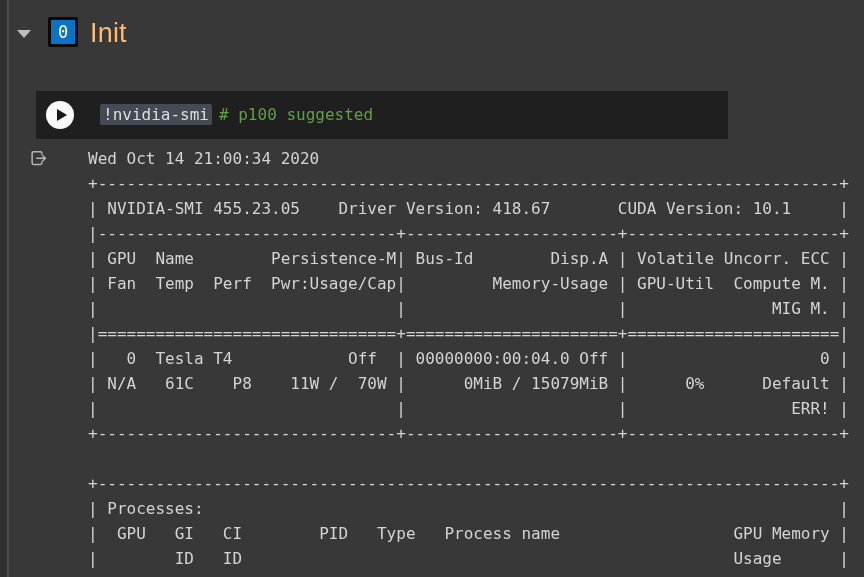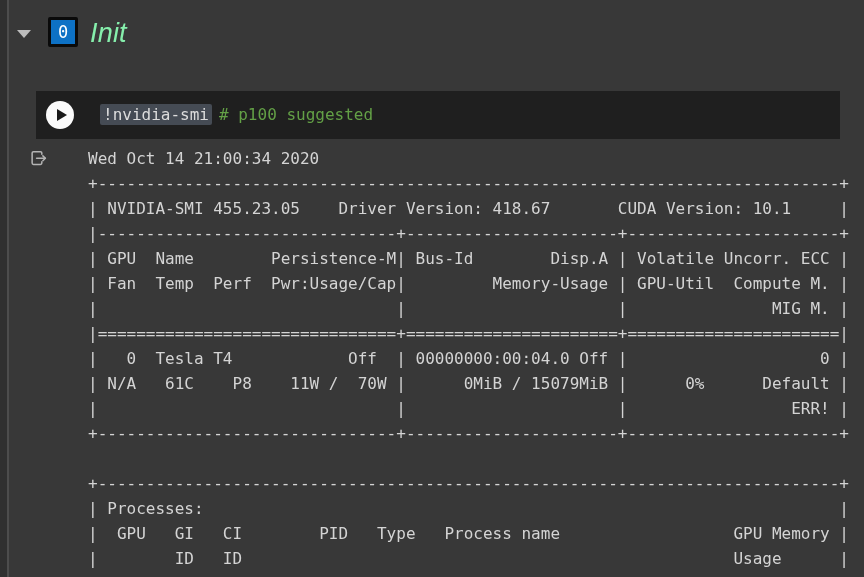--- a/index.html
+++ b/index.html
@@ -36,28 +36,27 @@
     border: 3px solid #0a0a0a;
     border-radius: 2px;
     color: #ffffff;
     font-size: 17px; line-height: 24px; text-align: center;
     font-family: "DejaVu Sans Mono", monospace;
     cursor: pointer;
   }
   #section-title {
     position: absolute; left: 90px; top: 18px;
     margin: 0;
-    color: #86efac;
+    color: #fdba74;
     font-size: 27px; font-weight: 500;
     letter-spacing: 0.2px;
-    font-style: italic;
   }
   
   #code-cell {
-    position: absolute; left: 36px; top: 91px; width: 804px; height: 48px;
+    position: absolute; left: 36px; top: 91px; width: 692px; height: 48px;
     background: #1f1f1f;
   }
   #run-button {
     position: absolute; left: 10px; top: 10px;
     width: 28px; height: 28px;
     background: #fafafa;
     border: none; border-radius: 50%;
     cursor: pointer; padding: 0;
   }
   #play-triangle {

